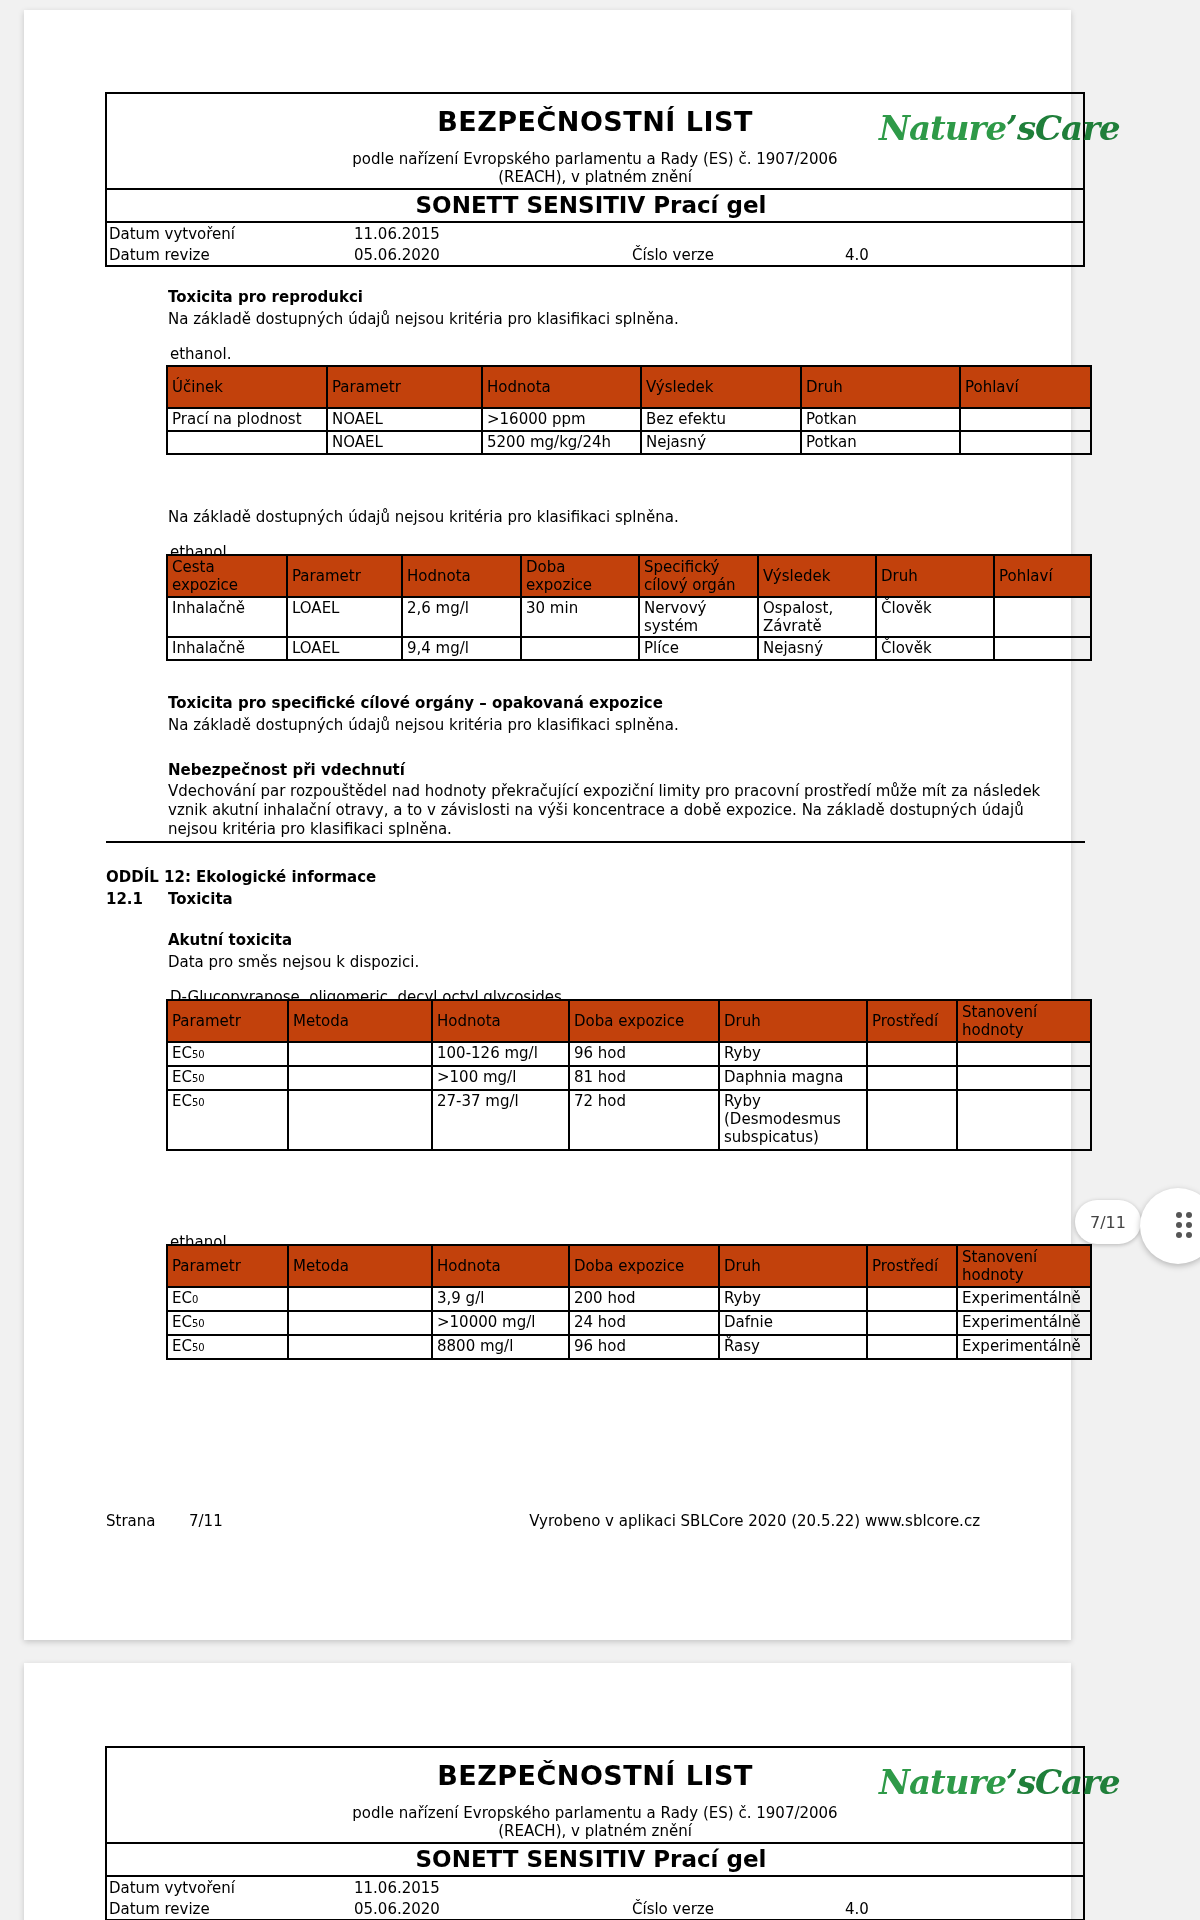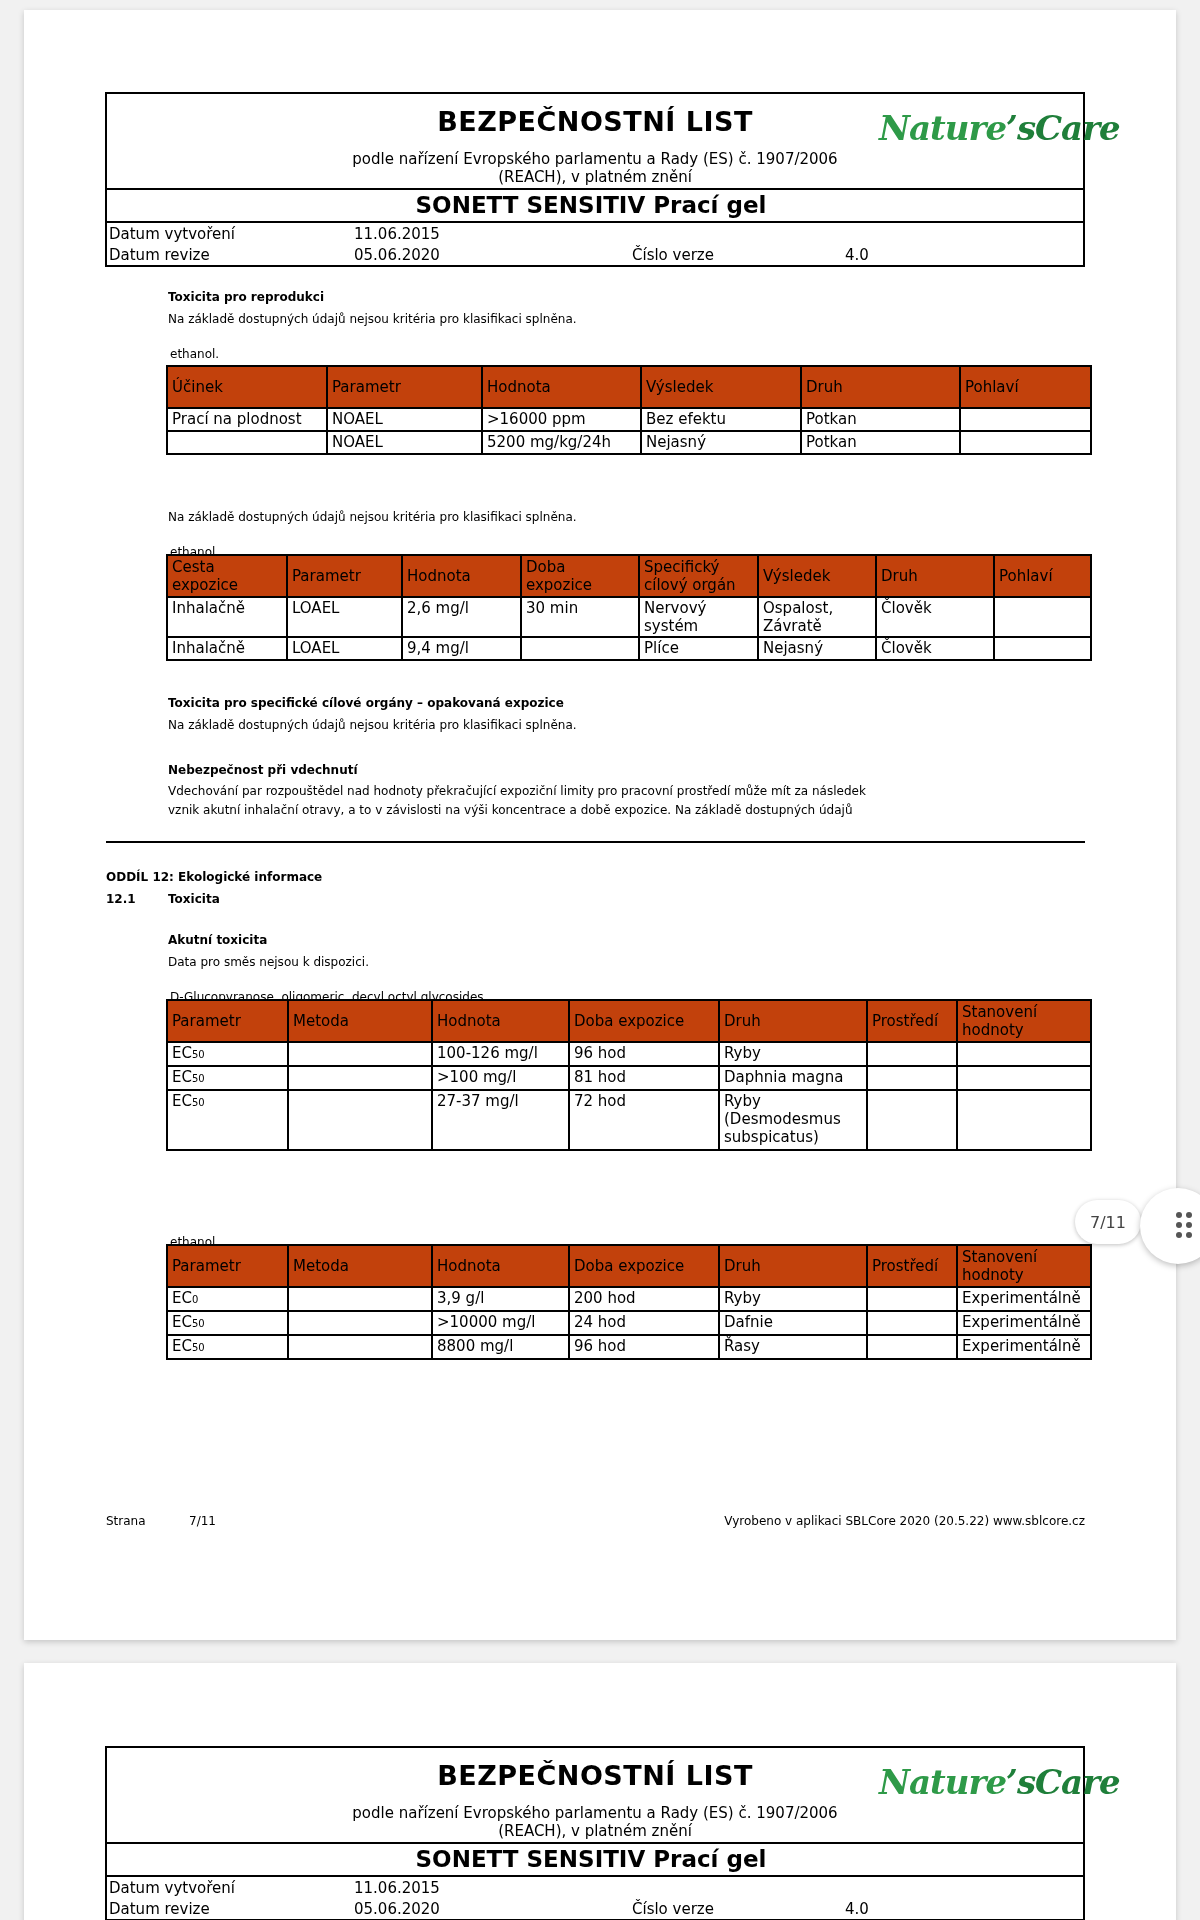--- a/index.html
+++ b/index.html
@@ -2,39 +2,40 @@
 <html><head>
 <meta charset="utf-8">
 <style>
   html, body { margin:0; padding:0; }
   body {
     width:1200px; height:1920px; overflow:hidden; position:relative;
     background:#f1f1f1;
     font-family:"DejaVu Sans", sans-serif; color:#000;
   }
   .page {
-    position:absolute; left:24px; width:1152px; background:#fff;
+    position:absolute; left:24px; width:999px; background:#fff;
     box-shadow:0 2px 6px rgba(0,0,0,0.18);
+    padding-left:48px;
   }
   #page1 { top:10px; height:1630px; }
   #page2 { top:1663px; height:300px; }
   .hdr-box {
     position:absolute; left:81px; width:980px; border:2px solid #000; box-sizing:border-box;
   }
   .hdr-title { position:absolute; left:0; right:0; text-align:center; font-weight:bold; font-size:27px; letter-spacing:0.5px; }
   .hdr-sub { position:absolute; left:0; right:0; text-align:center; font-size:15px; line-height:18px; }
   .hdr-line { position:absolute; left:0; right:0; height:2px; background:#000; }
   .product { position:absolute; left:0; right:8px; text-align:center; font-weight:bold; font-size:23px; }
   .logo {
     position:absolute; font-family:"DejaVu Serif", serif; font-style:italic; font-weight:bold;
     color:#2e9a48; font-size:34px; letter-spacing:-1px;
   }
   .logo .s { color:#1f7f3a; }
   .dlabel, .dval { position:absolute; font-size:15px; }
-  .txt { position:absolute; font-size:12px; line-height:19px; }
+  .txt { position:absolute; font-size:15px; line-height:19px; }
   .bold { font-weight:bold; }
   .rule { position:absolute; height:2px; background:#000; }
   table.dt {
     position:absolute; border-collapse:collapse; table-layout:fixed;
     font-size:15px; line-height:18px;
   }
   table.dt td, table.dt th {
     border:2px solid #000; padding:1px 4px; text-align:left; vertical-align:top; font-weight:normal;
     overflow:hidden;
   }
@@ -164,20 +165,21 @@
   </tbody>
     </table>
 
   <div class="txt bold" style="left:144px;top:684px;">Toxicita pro specifické cílové orgány – opakovaná expozice</div>
   <div class="txt" style="left:144px;top:706px;">Na základě dostupných údajů nejsou kritéria pro klasifikaci splněna.</div>
 
   <div class="txt bold" style="left:144px;top:751px;">Nebezpečnost při vdechnutí</div>
   <div class="txt" style="left:144px;top:772px;">
     <div>Vdechování par rozpouštědel nad hodnoty překračující expoziční limity pro pracovní prostředí může mít za následek</div>
     <div>vznik akutní inhalační otravy, a to v závislosti na výši koncentrace a době expozice.  Na základě dostupných údajů</div>
+    <div>nejsou kritéria pro klasifikaci splněna.</div>
   </div>
 
   <div class="rule" style="left:82px;top:831px;width:979px;"></div>
 
   <div class="txt bold" style="left:82px;top:858px;">ODDÍL 12: Ekologické informace</div>
   <div class="txt bold" style="left:82px;top:880px;">12.1</div>
   <div class="txt bold" style="left:144px;top:880px;">Toxicita</div>
   <div class="txt bold" style="left:144px;top:921px;">Akutní toxicita</div>
   <div class="txt" style="left:144px;top:943px;">Data pro směs nejsou k dispozici.</div>
   <div class="txt" style="left:146px;top:978px;">D-Glucopyranose, oligomeric, decyl octyl glycosides.</div>

